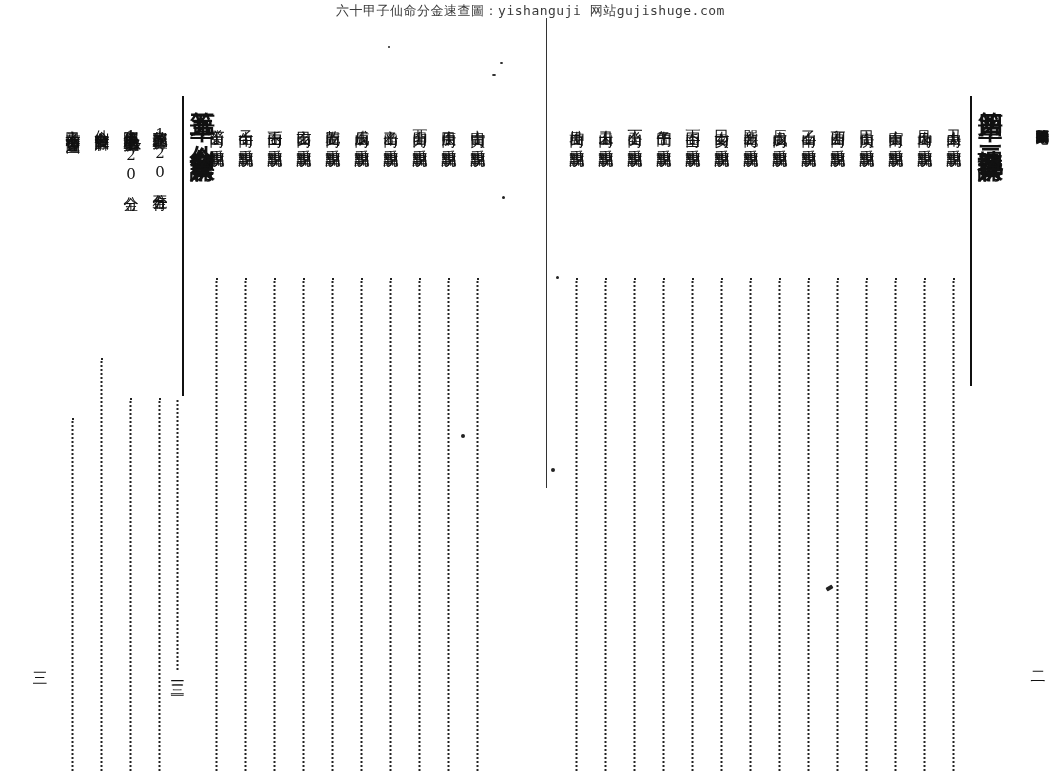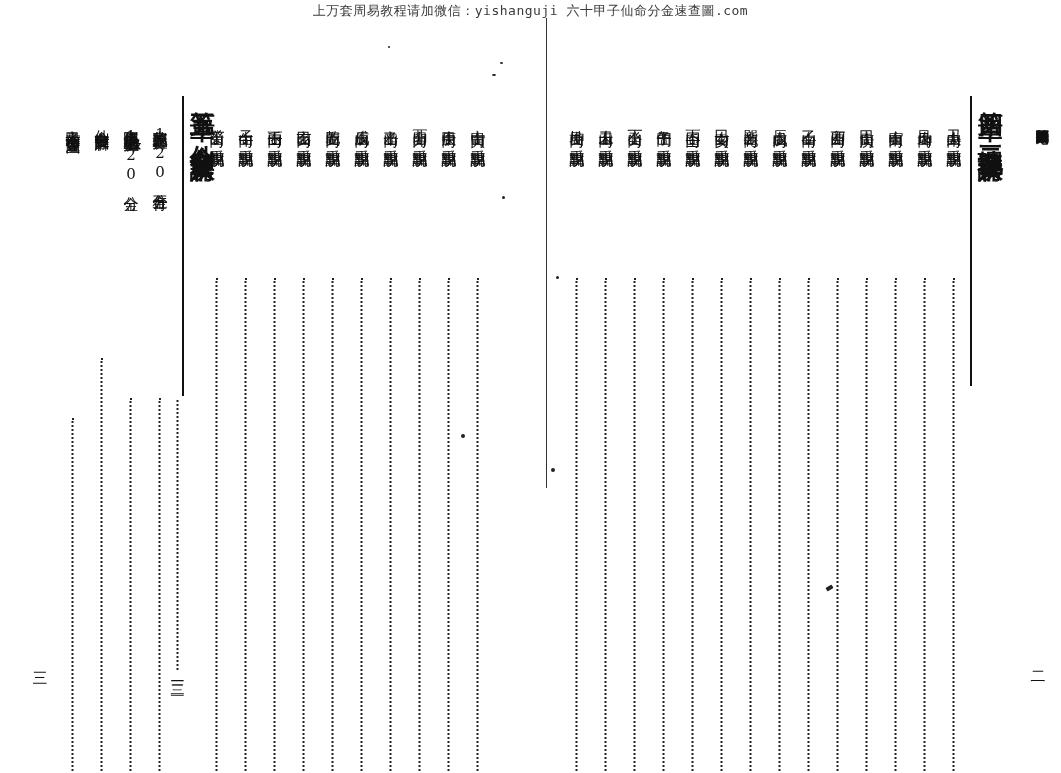--- a/index.html
+++ b/index.html
@@ -92,21 +92,21 @@
     position:absolute;
     font-size:15px;
     font-family:"DejaVu Serif","Liberation Serif",serif;
   }
 </style>
 </head>
 <body>
 
 <div class="page">
 
-  <div class="watermark">上万套周易教程请加微信：yishanguji 六十甲子仙命分金速查圖.com</div>
+  <div class="watermark">六十甲子仙命分金速查圖：yishanguji 网站gujishuge.com</div>
 
   <div class="gutter"></div>
   <div class="gutter-dots"></div>
 
   <div class="speck" style="left:388px;top:46px;width:2px;height:2px;"></div>
   <div class="speck" style="left:500px;top:62px;width:3px;height:2px;"></div>
   <div class="speck" style="left:492px;top:74px;width:4px;height:2px;"></div>
   <div class="speck" style="left:502px;top:196px;width:3px;height:3px;"></div>
   <div class="speck" style="left:461px;top:434px;width:4px;height:4px;"></div>
   <div class="speck" style="left:556px;top:276px;width:3px;height:3px;"></div>

